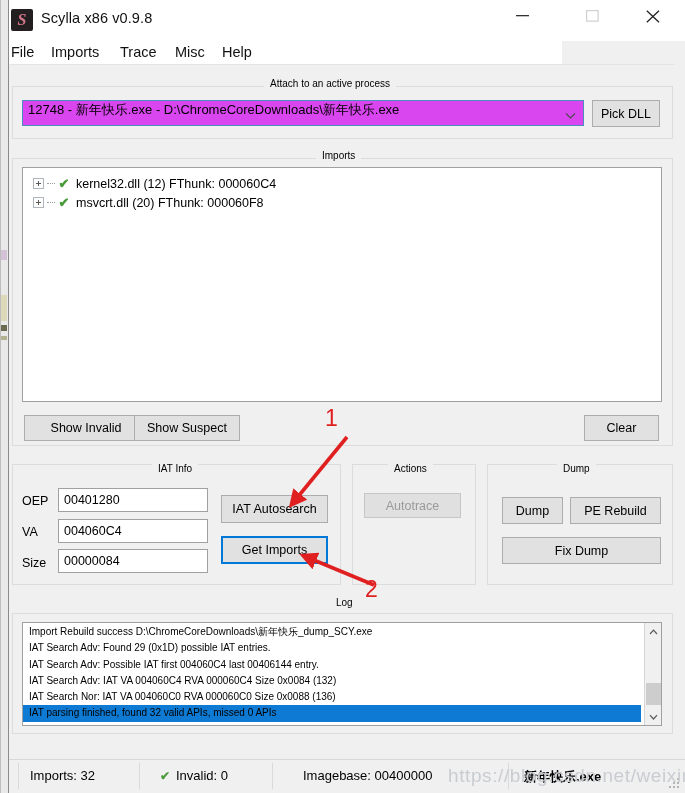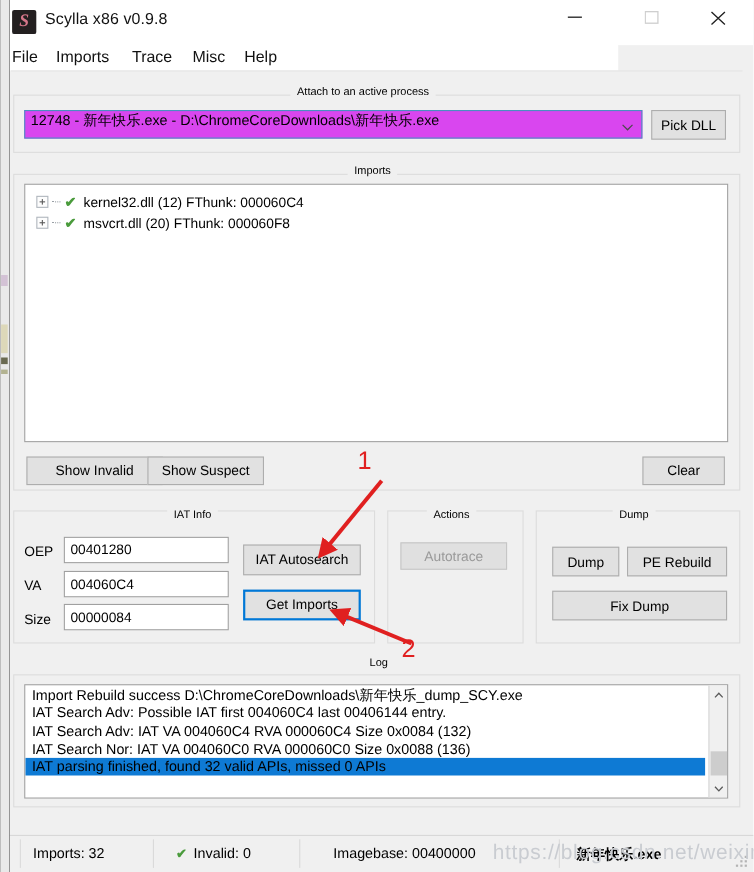--- a/index.html
+++ b/index.html
@@ -246,21 +246,21 @@
     overflow: hidden;
   }
   .log-lines {
     position: absolute;
     left: 0; top: 1px;
     width: 618px;
   }
   .log-line {
     height: 16.3px;
     line-height: 16.3px;
-    font-size: 13px;
+    font-size: 10px;
     padding-left: 6px;
     white-space: nowrap;
     color: #000;
     cursor: default;
   }
   .log-line.sel {
     background: #0e7ad4;
     color: #000000;
   }
   .scrollbar {
@@ -442,20 +442,21 @@
   <div class="btn" style="left:502px; top:497px; width:61px; height:27px;">Dump</div>
   <div class="btn" style="left:570px; top:497px; width:91px; height:27px;">PE Rebuild</div>
   <div class="btn" style="left:502px; top:537px; width:159px; height:27px;">Fix Dump</div>
 
   <div class="groupbox" style="left:12px; top:613px; width:661px; height:121px;"></div>
   <div class="group-title" style="left:330px; top:597px;">Log</div>
 
   <div class="logbox">
     <div class="log-lines">
       <div class="log-line">Import Rebuild success D:\ChromeCoreDownloads\新年快乐_dump_SCY.exe</div>
+      <div class="log-line">IAT Search Adv: Found 29 (0x1D) possible IAT entries.</div>
       <div class="log-line">IAT Search Adv: Possible IAT first 004060C4 last 00406144 entry.</div>
       <div class="log-line">IAT Search Adv: IAT VA 004060C4 RVA 000060C4 Size 0x0084 (132)</div>
       <div class="log-line">IAT Search Nor: IAT VA 004060C0 RVA 000060C0 Size 0x0088 (136)</div>
       <div class="log-line sel">IAT parsing finished, found 32 valid APIs, missed 0 APIs</div>
     </div>
     <div class="scrollbar">
       <div class="sb-arrow sb-up">
         <svg width="9" height="6" viewBox="0 0 9 6">
           <path d="M1 5 L4.5 1.2 L8 5" stroke="#5a5a5a" stroke-width="1.2" fill="none"></path>
         </svg>

